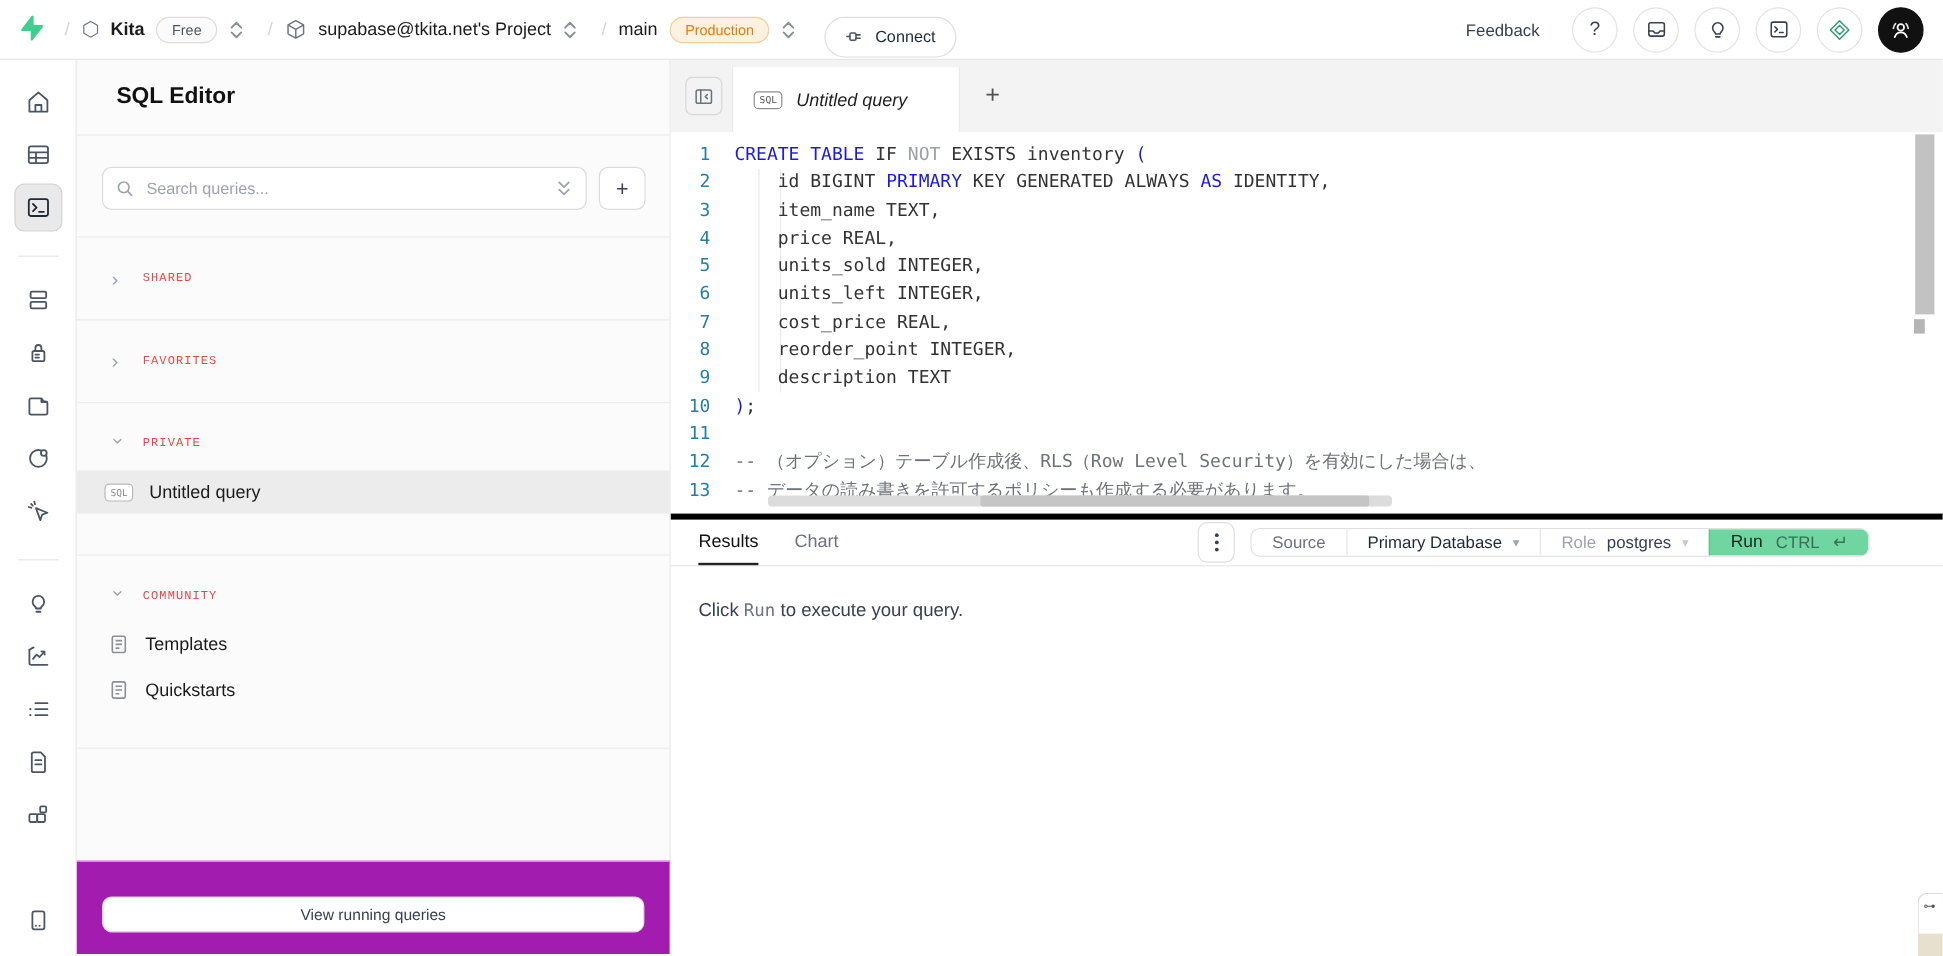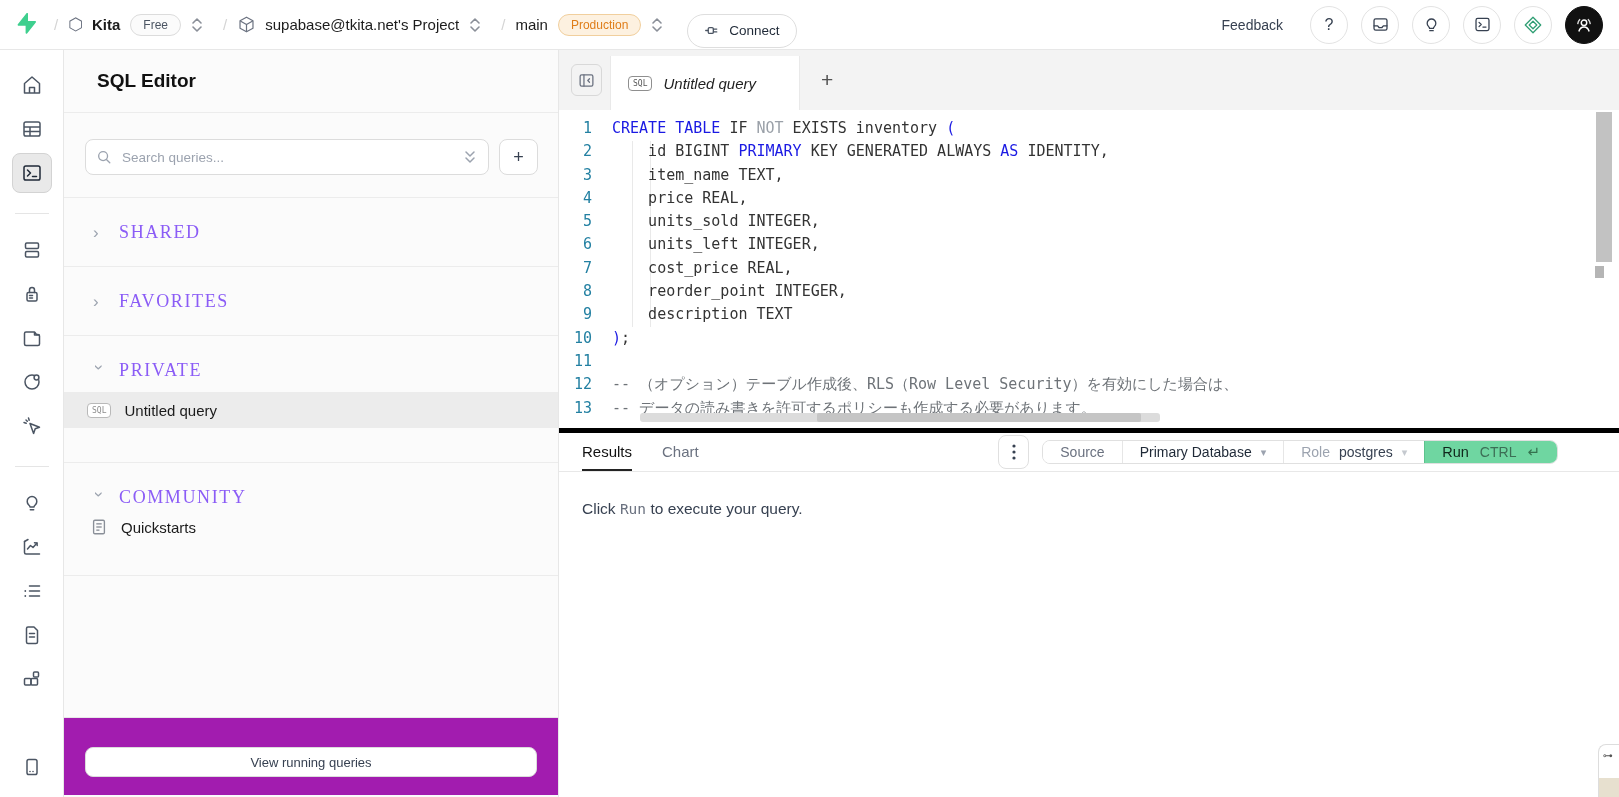--- a/index.html
+++ b/index.html
@@ -72,22 +72,22 @@
     font-family:"Liberation Sans","DejaVu Sans",sans-serif;
   }
   .search-box input::placeholder { color:#9ca3af; }
   .new-query-btn {
     width:39px; height:36px; border:1px solid #dcdcdc; border-radius:8px; background:#fff;
     display:flex; align-items:center; justify-content:center; font-size:18px; color:#374151; cursor:pointer;
   }
   .section { border-bottom:1px solid #ececec; padding:24px 0; }
   .section-header { display:flex; align-items:center; gap:14px; padding-left:29px; cursor:pointer; height:20px; }
   .section-label {
-    font-family:Liberation Serif, serif;
-    font-size:18px; color:#8b5cf6; letter-spacing:.09em;
+    font-family:Liberation Mono, monospace;
+    font-size:10px; color:#ef4444; letter-spacing:.09em;
   }
   .chev { color:#9ca3af; font-size:17px; line-height:1; display:inline-block; width:12px; }
   .chev.down { transform:rotate(90deg); }
   .side-item { height:36px; display:flex; align-items:center; gap:13px; padding-left:23px; margin-top:12px; cursor:pointer; font-size:15px; color:#1b1b1b; }
   .side-item.active { background:#ececec; }
   .sql-badge {
     font-family:"DejaVu Sans Mono","Liberation Mono",monospace; font-size:8px; color:#8d8d8d;
     border:1px solid #b9b9b9; border-radius:4px; padding:2px 4px; background:#fff;
   }
   .sidebar-footer {
@@ -451,20 +451,31 @@
       <span class="sql-badge">SQL</span>
       <span>Untitled query</span>
     </div>
   </div>
 
   <div class="section" style="padding-bottom:30px;">
     <div class="section-header">
       <span class="chev down">›</span>
       <span class="section-label">COMMUNITY</span>
     </div>
+    <div class="side-item" style="padding-left:26px;">
+      <span>
+          <svg width="18" height="18" viewBox="0 0 20 20" fill="none" stroke="#8a8f98" stroke-width="1.5" stroke-linejoin="round">
+            <rect x="4" y="2.5" width="12" height="15" rx="1.5"></rect>
+            <line x1="7" y1="6.5" x2="13" y2="6.5"></line>
+            <line x1="7" y1="10" x2="13" y2="10"></line>
+            <line x1="7" y1="13.5" x2="10.5" y2="13.5"></line>
+          </svg>
+        </span>
+      <span>Templates</span>
+    </div>
     <div class="side-item" style="padding-left:26px;margin-top:2px;">
       <span>
           <svg width="18" height="18" viewBox="0 0 20 20" fill="none" stroke="#8a8f98" stroke-width="1.5" stroke-linejoin="round">
             <rect x="4" y="2.5" width="12" height="15" rx="1.5"></rect>
             <line x1="7" y1="6.5" x2="13" y2="6.5"></line>
             <line x1="7" y1="10" x2="13" y2="10"></line>
             <line x1="7" y1="13.5" x2="10.5" y2="13.5"></line>
           </svg>
         </span>
       <span>Quickstarts</span>

